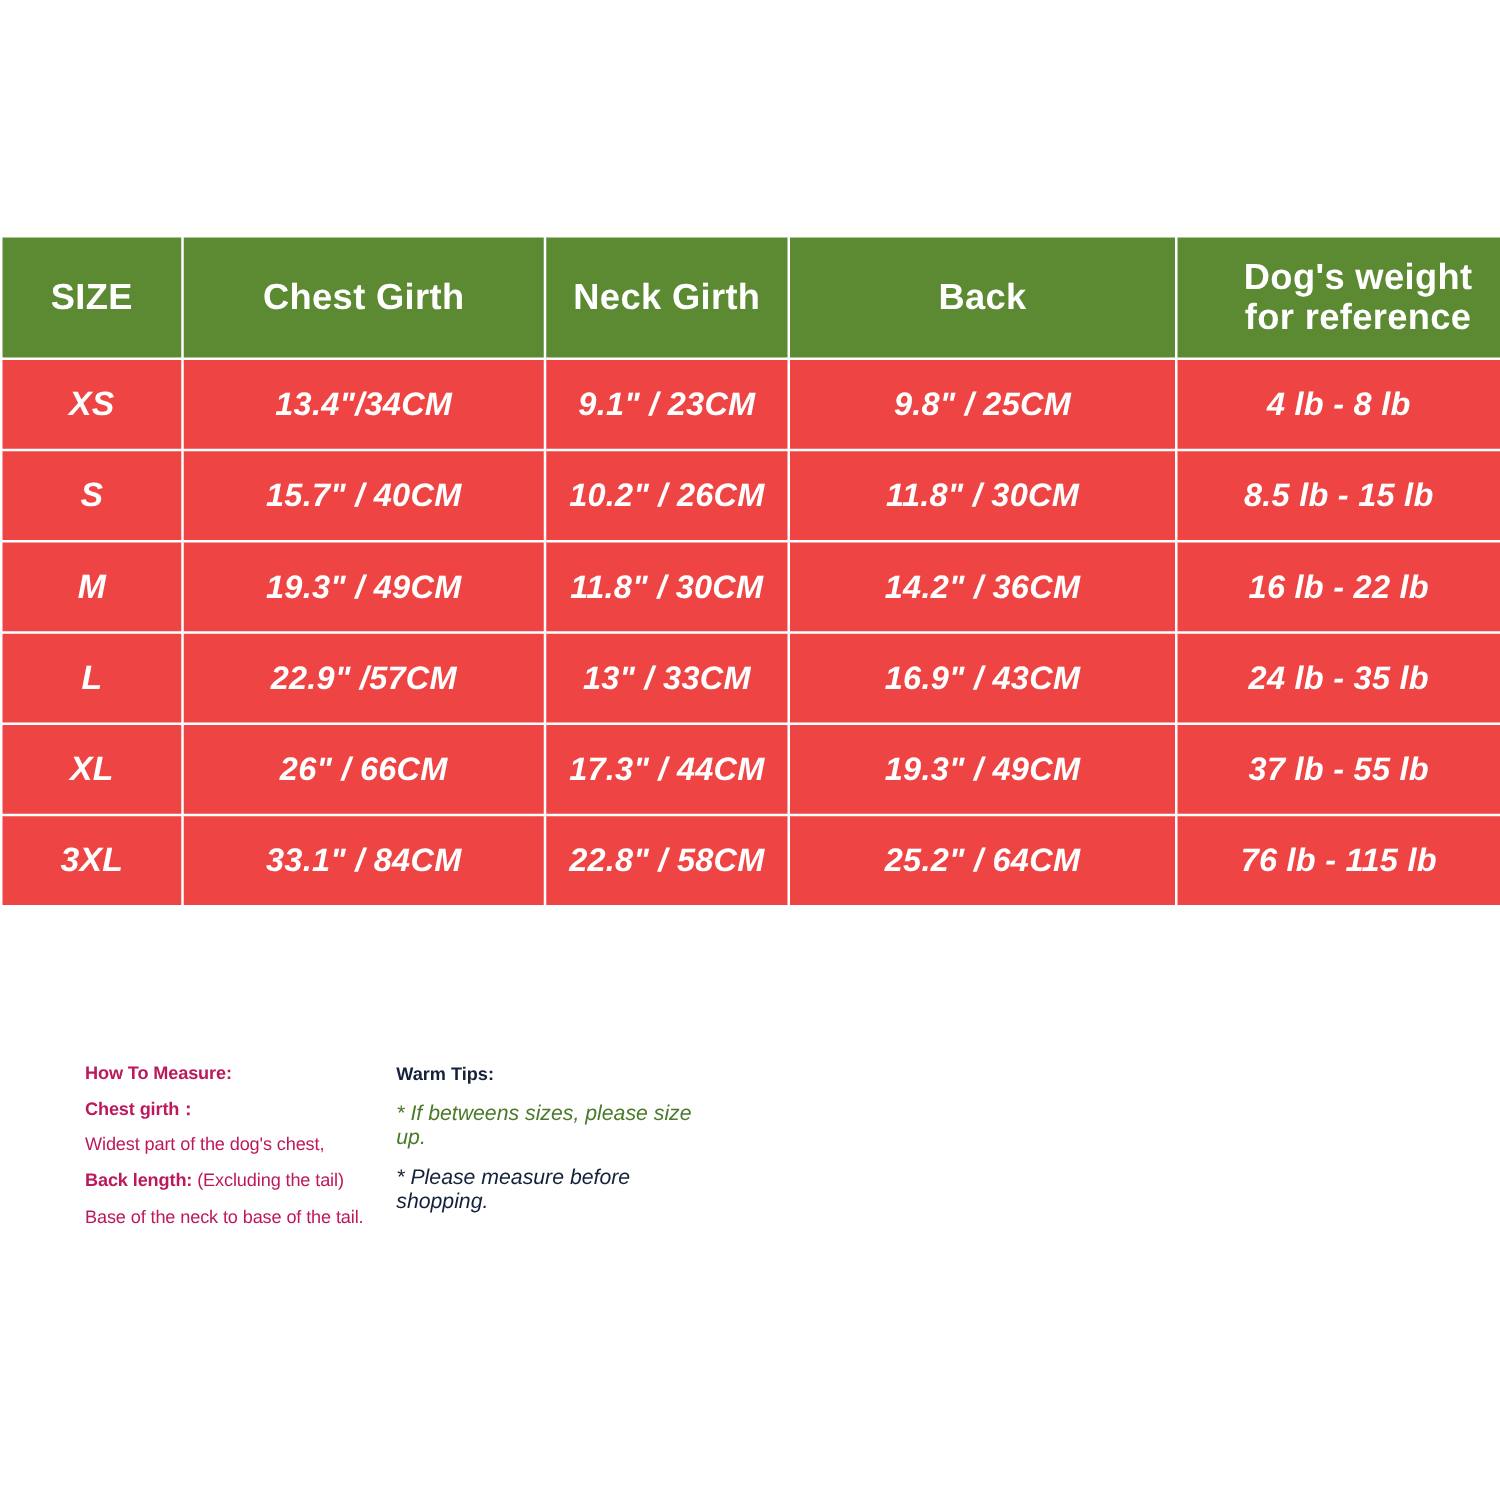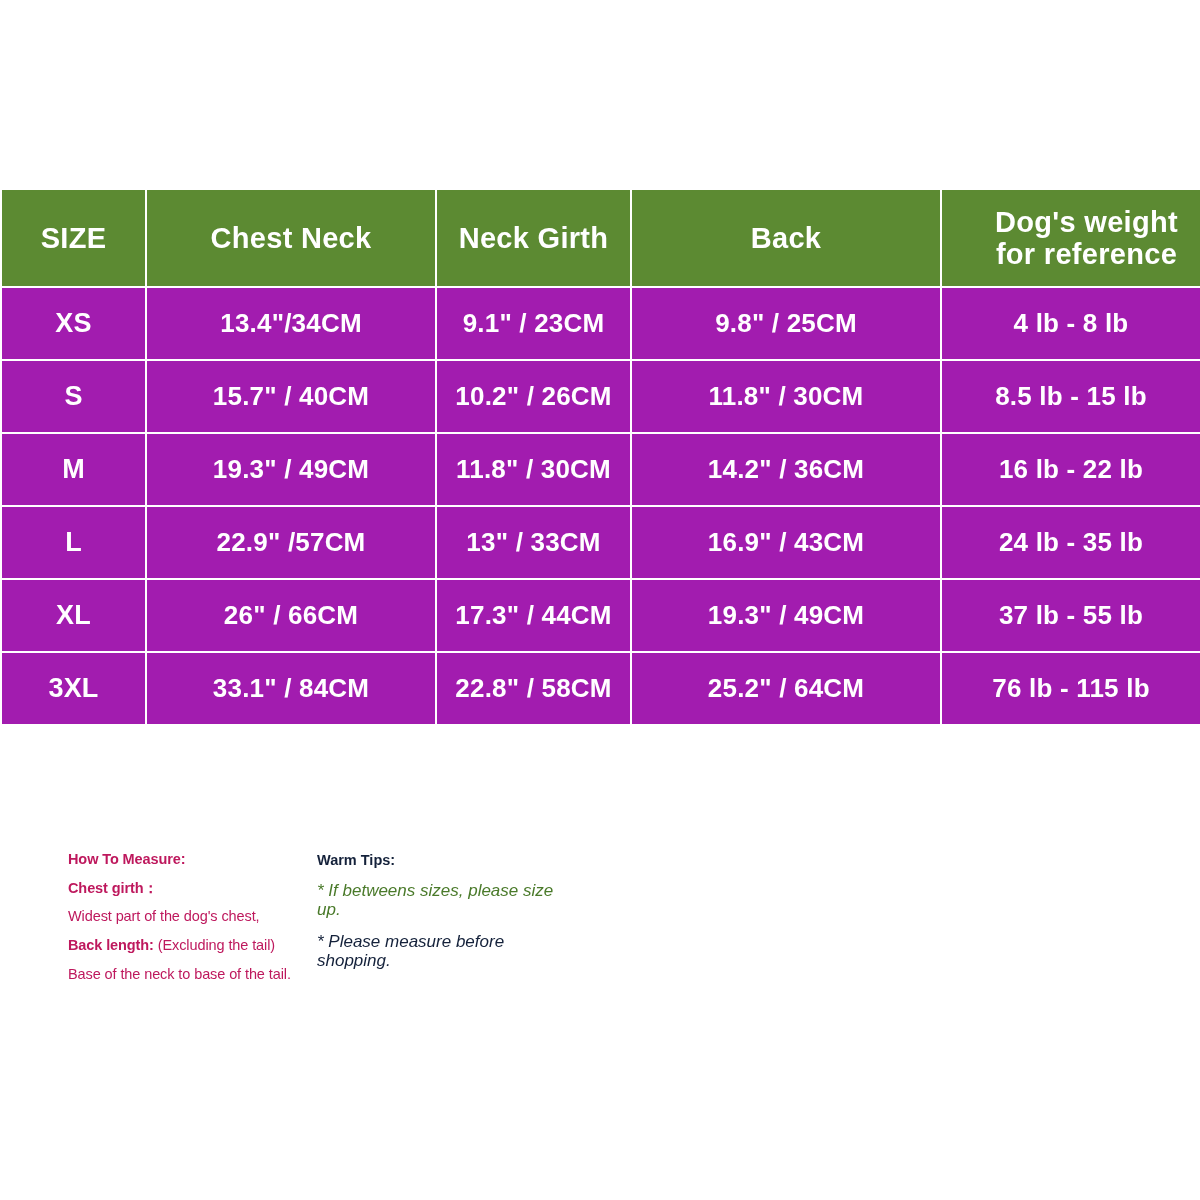--- a/index.html
+++ b/index.html
@@ -50,24 +50,25 @@
     background: #5c8a32;
     height: 94px;
     font-size: 29px;
     line-height: 1.12;
     letter-spacing: 0.3px;
   }
   thead th.col-size { font-size: 27px; }
   thead th.col-weight { font-size: 28px; padding-left: 32px; }
 
   table.size-chart tbody td {
-    background: #a21caf;
+    background: #ef4444;
     height: 69px;
     font-size: 26px;
     letter-spacing: 0.2px;
+    font-style: italic;
   }
   table.size-chart tbody td.cell-size {
     font-size: 27px;
   }
 
   col.c1 { width: 145px; }
   col.c2 { width: 290px; }
   col.c3 { width: 195px; }
   col.c4 { width: 310px; }
   col.c5 { width: 260px; }
@@ -136,21 +137,21 @@
       <colgroup>
         <col class="c1">
           <col class="c2">
           <col class="c3">
           <col class="c4">
           <col class="c5">
       </colgroup>
       <thead>
         <tr>
           <th class="col-size">SIZE</th>
-          <th>Chest Neck</th>
+          <th>Chest Girth</th>
           <th>Neck Girth</th>
           <th>Back</th>
           <th class="col-weight">
             <span>Dog's weight</span><br>
             <span>for reference</span>
           </th>
         </tr>
       </thead>
       <tbody>
         <tr>

